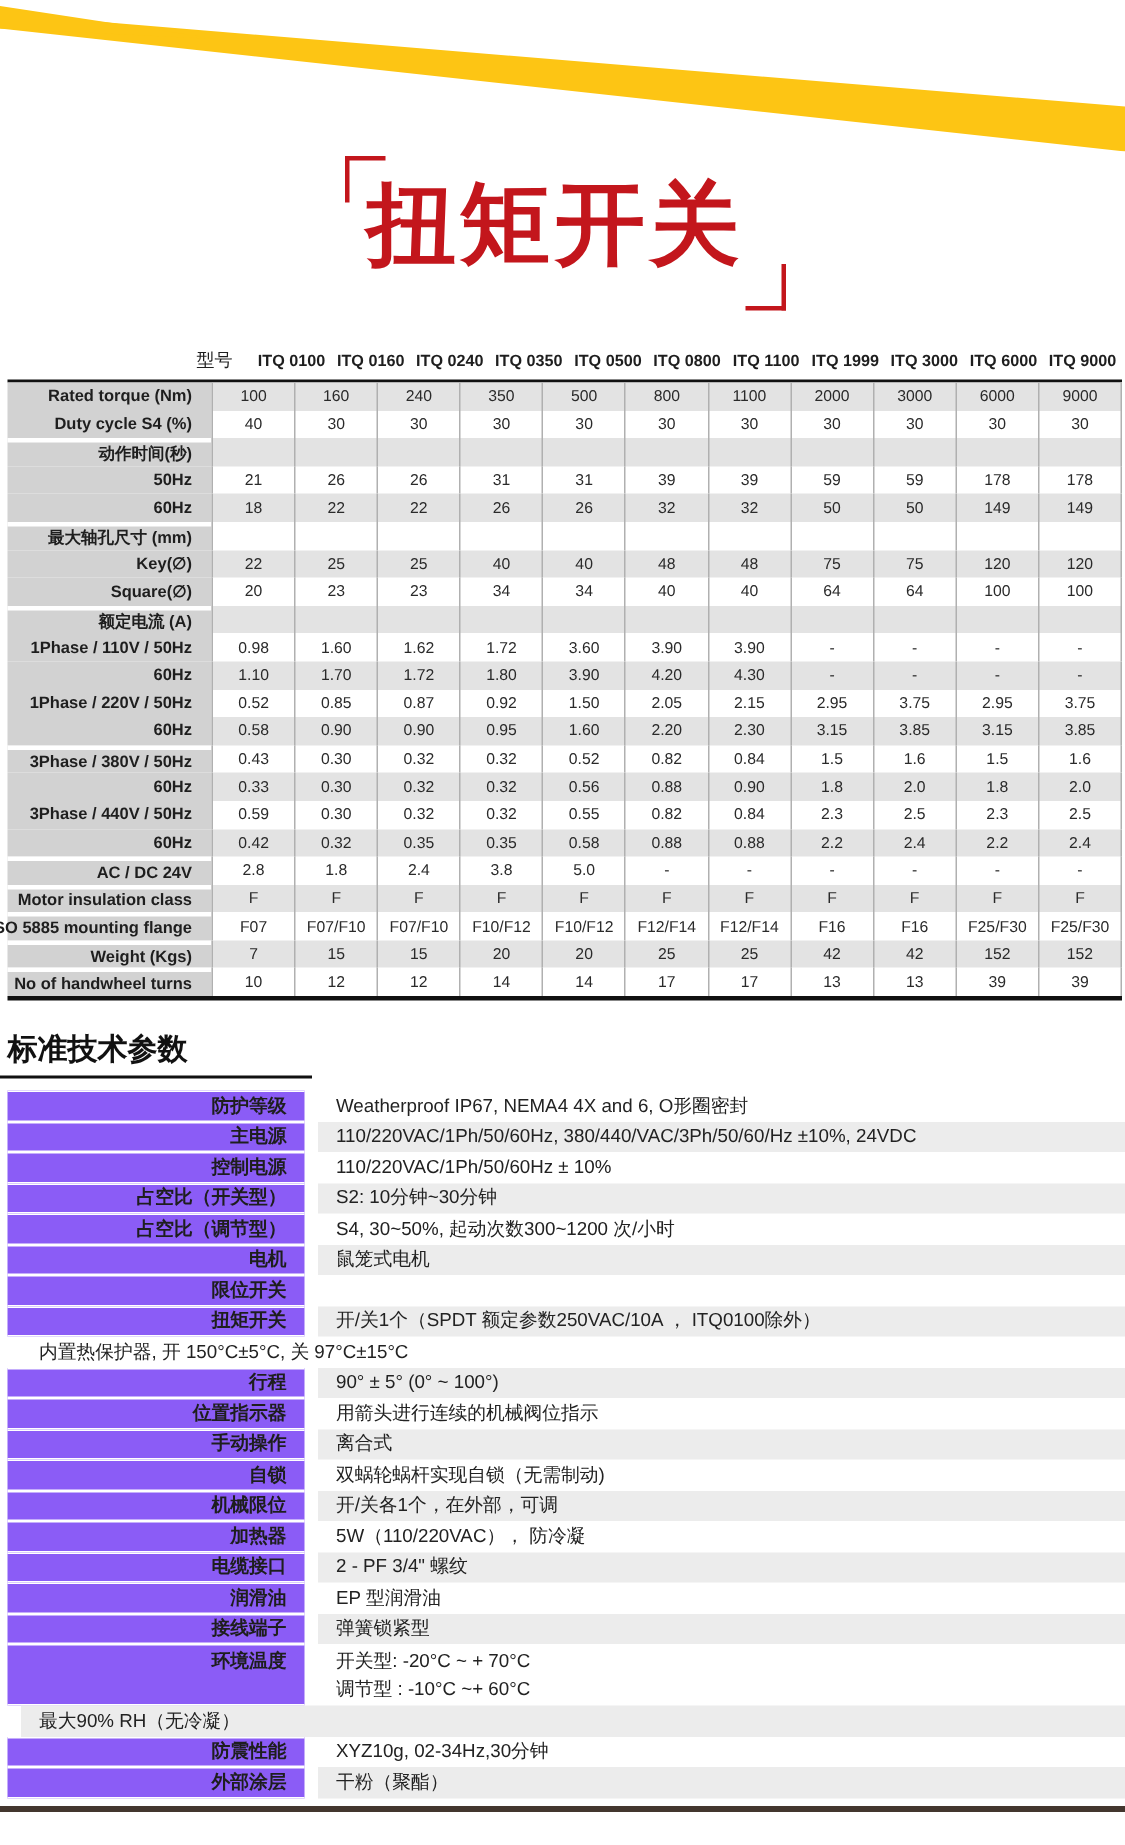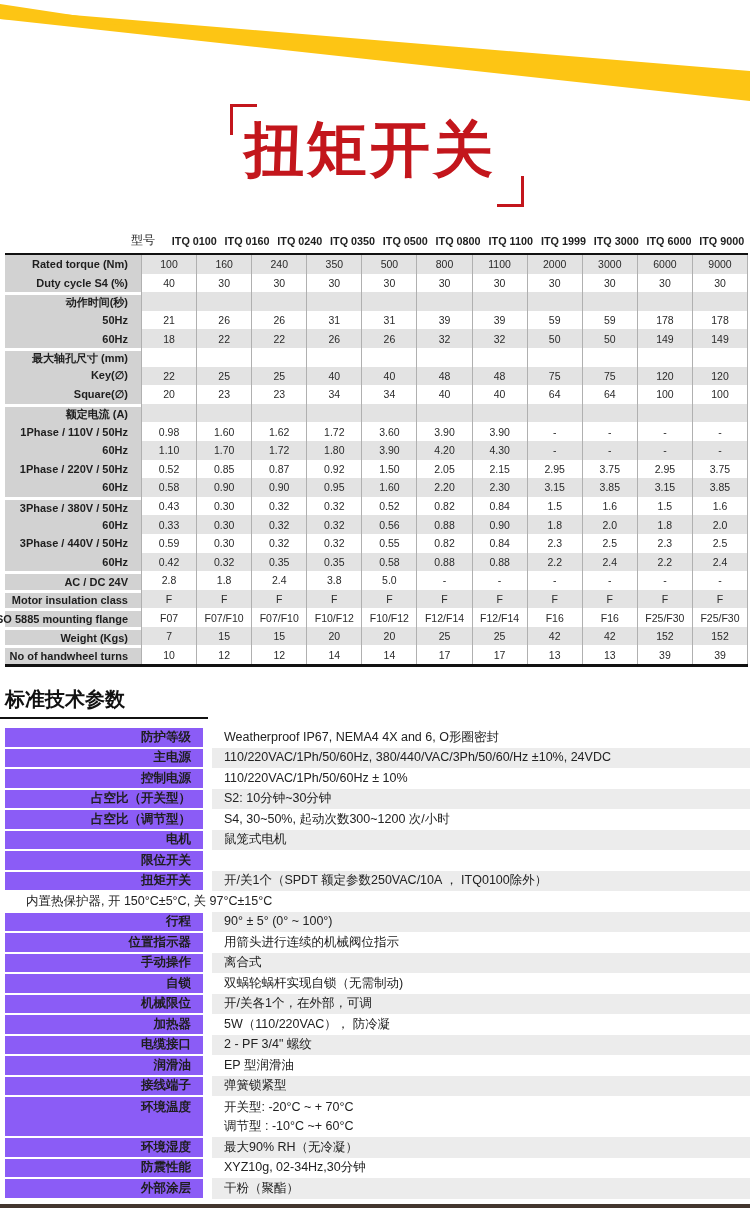--- a/index.html
+++ b/index.html
@@ -545,21 +545,20 @@
         </div>
       </div>
       <div class="t2-row multi">
         <div class="t2-label">环境温度</div>
         <div class="t2-value">
           <div class="t2-line">开关型: -20°C ~ + 70°C</div>
           <div class="t2-line">调节型 : -10°C ~+ 60°C</div>
         </div>
       </div>
       <div class="t2-row stripe">
-        <div class="t2-label">环境湿度</div>
         <div class="t2-value">
           <div class="t2-line">最大90% RH（无冷凝）</div>
         </div>
       </div>
       <div class="t2-row">
         <div class="t2-label">防震性能</div>
         <div class="t2-value">
           <div class="t2-line">XYZ10g, 02-34Hz,30分钟</div>
         </div>
       </div>

